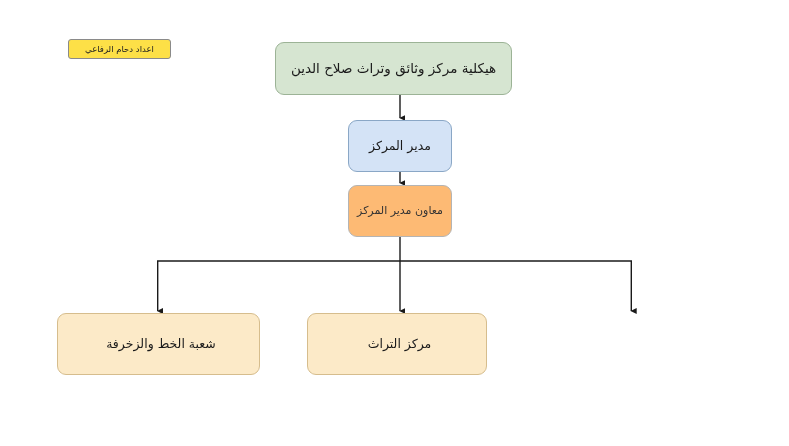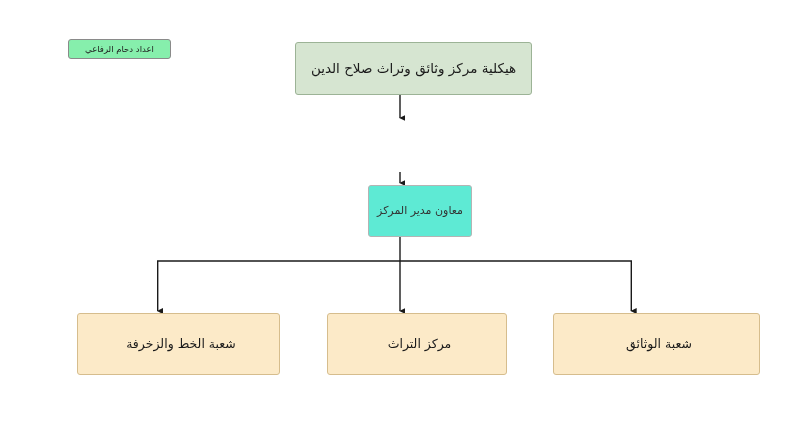--- a/index.html
+++ b/index.html
@@ -20,53 +20,52 @@
     height: 446px;
     background: #ffffff;
   }
   .node {
     position: absolute;
     box-sizing: border-box;
     display: flex;
     align-items: center;
     justify-content: center;
     text-align: right;
-    border-radius: 3px;
+    border-radius: 9px;
     direction: rtl;
     line-height: 1.35;
     color: #1a1a1a;
     padding: 4px 8px;
-    margin-left: 20px;
   }
   .node-title {
     background: #d6e5d1;
     border: 1px solid #9cb396;
     font-size: 13.5px;
   }
   .node-director {
     background: #d4e3f6;
     border: 1px solid #8aa7c6;
     font-size: 12.5px;
   }
   .node-assistant {
-    background: #5eead4;
+    background: #fdba74;
     border: 1px solid #b4b4b4;
     font-size: 11px;
     color: #333333;
   }
   .node-division {
     background: #fceac8;
     border: 1px solid #d6bd8d;
     font-size: 12.5px;
     padding-left: 13px;
   }
   .note-box {
     position: absolute;
     box-sizing: border-box;
-    background: #86efac;
+    background: #fde047;
     border: 1px solid #8a8a8a;
     border-radius: 3px;
     display: flex;
     align-items: center;
     justify-content: center;
     direction: rtl;
     font-size: 8.5px;
     color: #202020;
   }
   #connector-layer {
@@ -105,30 +104,30 @@
 
     <line x1="400" y1="261" x2="400" y2="311" stroke="#1a1a1a" stroke-width="1.4" marker-end="url(#arrowhead)"></line>
 
     <line x1="631.3" y1="261" x2="631.3" y2="311" stroke="#1a1a1a" stroke-width="1.4" marker-end="url(#arrowhead)"></line>
   </svg>
 
   <div class="node node-title" style="left:275px; top:42px; width:237px; height:53px;">
     <span>هيكلية مركز وثائق وتراث صلاح الدين</span>
   </div>
 
+  <div class="node node-director" style="left:348px; top:120px; width:104px; height:52px;">
+    <span>مدير المركز</span>
+  </div>
 
   <div class="node node-assistant" style="left:348px; top:185px; width:104px; height:52px;">
     <span>معاون مدير المركز</span>
   </div>
 
   <div class="node node-division" style="left:57px; top:313px; width:203px; height:62px;">
     <span>شعبة الخط والزخرفة</span>
   </div>
 
   <div class="node node-division" style="left:307px; top:313px; width:180px; height:62px;">
     <span>مركز التراث</span>
   </div>
 
-  <div class="node node-division" style="left:533px; top:313px; width:207px; height:62px;">
-    <span>شعبة الوثائق</span>
-  </div>
 
 </div>
 
 </body></html>

